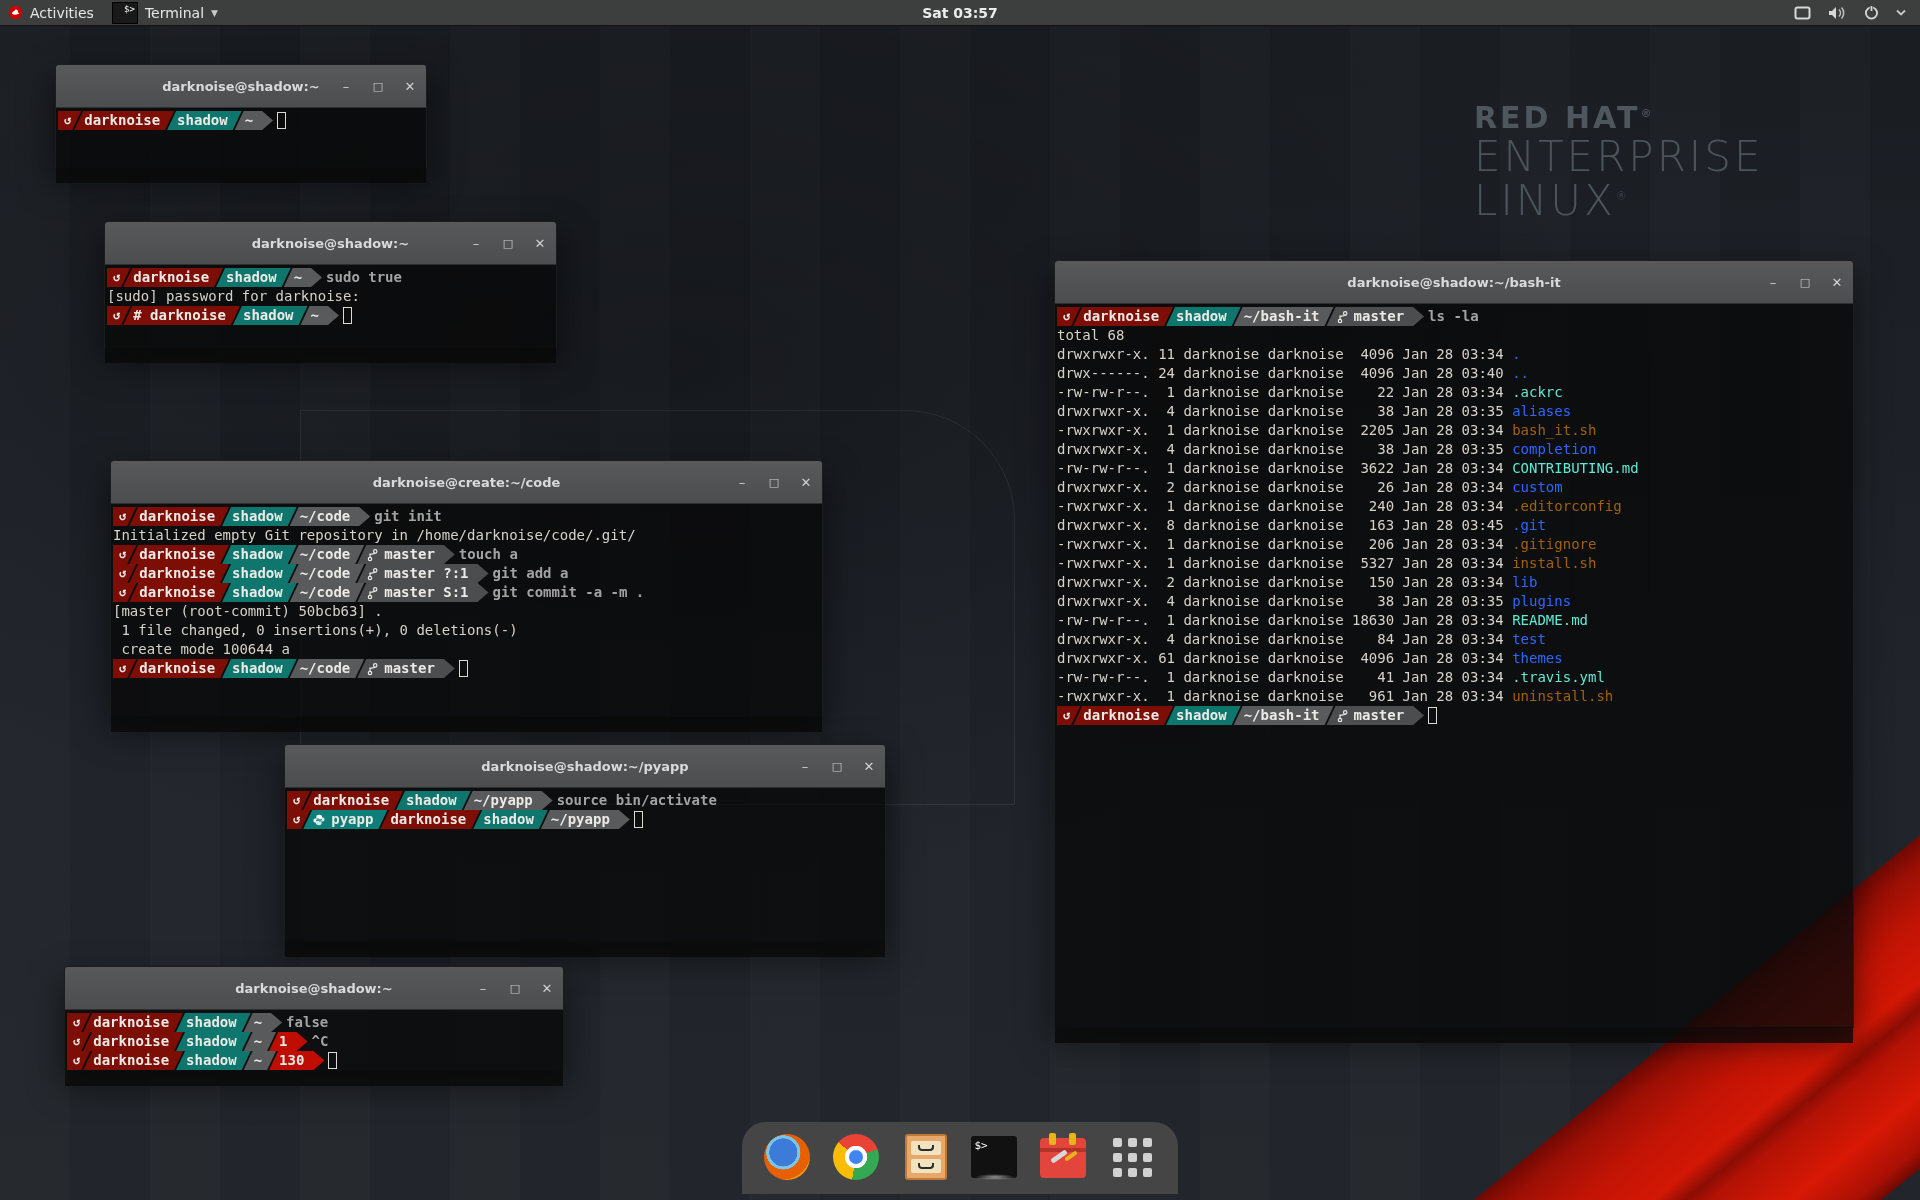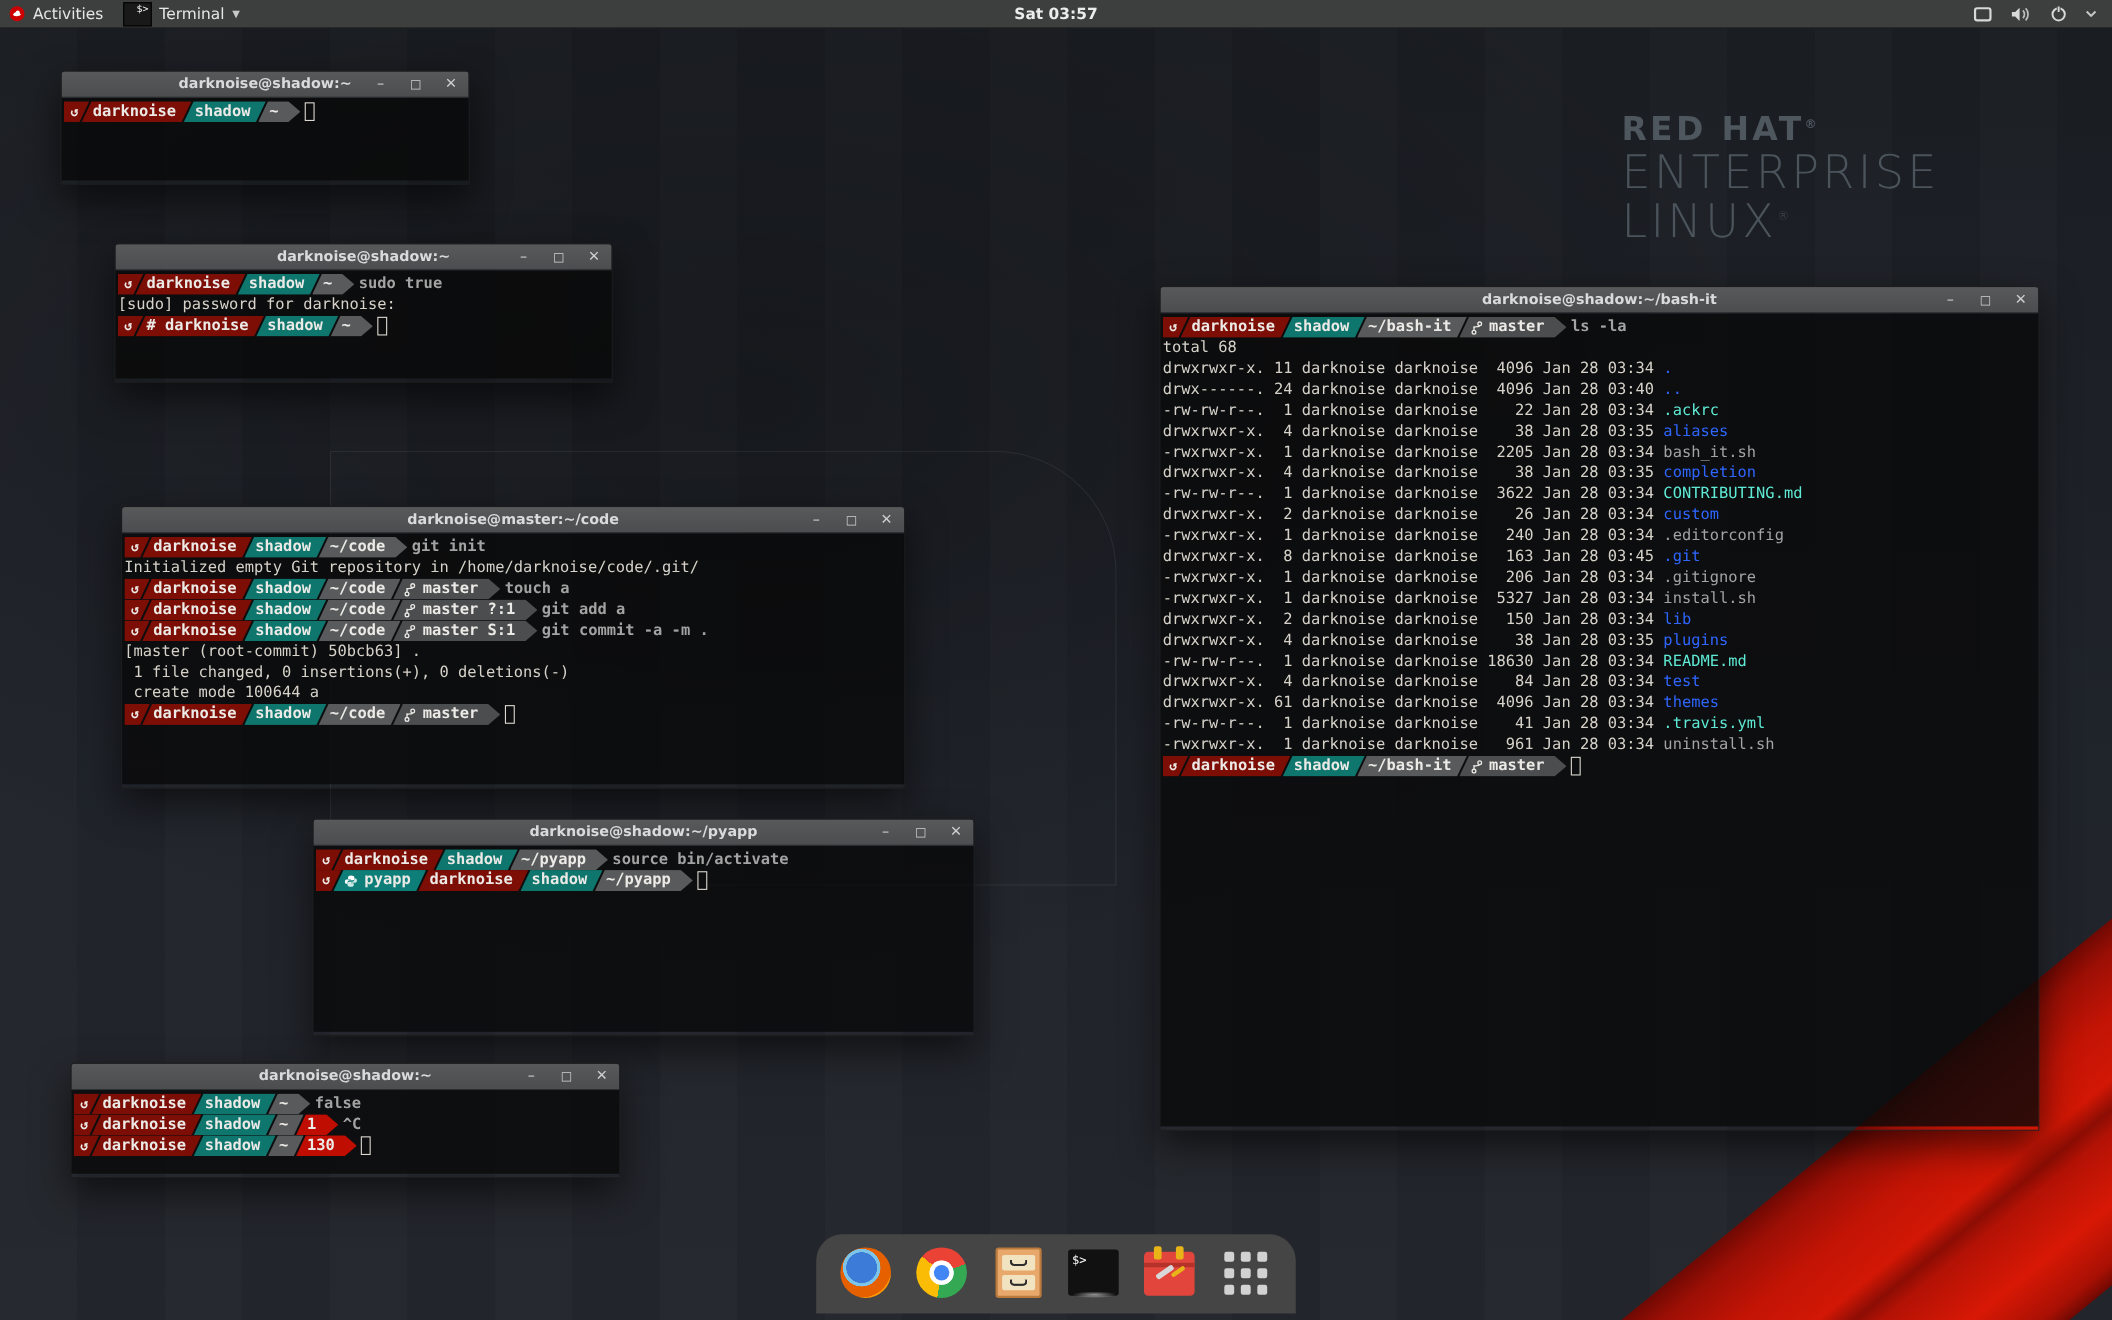--- a/index.html
+++ b/index.html
@@ -38,21 +38,21 @@
   .tb-app-icon { width:26px; height:22px; background:#191919; border:1px solid #000; color:#fff;
      font-family:"DejaVu Sans Mono",monospace; font-size:9px; padding:1px 2px; }
   .tb-caret { font-size:9px; color:#c9c9c9; }
   .tb-clock { position:absolute; left:0; right:0; text-align:center; font-weight:bold; color:#ececec; pointer-events:none; }
   .tb-right { margin-left:auto; display:flex; align-items:center; gap:17px; padding-right:14px; z-index:2; }
   .tb-right svg { display:block; }
 
   
   .window { position:absolute; z-index:5; border:1px solid #1c1c1c; border-radius:4px 4px 0 0;
     box-shadow:0 14px 34px rgba(0,0,0,0.55); }
-  .titlebar { height:24px; background:linear-gradient(180deg,#57595b,#4b4d4f); border-bottom:1px solid #2e2f30;
+  .titlebar { height:43px; background:linear-gradient(180deg,#57595b,#4b4d4f); border-bottom:1px solid #2e2f30;
     border-radius:3px 3px 0 0; position:relative; display:flex; align-items:center; justify-content:center; }
   .titlebar .title { font-size:13px; font-weight:bold; color:#d9dadb; }
   .win-btns { position:absolute; right:8px; top:0; height:100%; display:flex; align-items:center; gap:16px; }
   .win-btn { color:#cfd0d1; font-size:13px; width:16px; text-align:center; cursor:pointer; line-height:1; }
   .win-btn.max { font-size:11px; }
   .term { width:100%; height:calc(100% - 27px); background:rgba(9,9,9,0.80); padding:3px 2px;
     font-family:"DejaVu Sans Mono",monospace; font-size:14px; line-height:19px; color:#d6d2ca; overflow:hidden; }
   .tline { height:19px; white-space:pre; display:flex; align-items:stretch; }
   .tline.outline { display:block; }
 
@@ -65,21 +65,21 @@
   .seg-host { background:#0f766e; }
   .seg-path { background:#595a5c; }
   .seg-git  { background:#4c4d4f; }
   .seg-exit { background:#c00d02; }
   .seg-venv { background:#0d7f78; }
   .seg-icon { padding-right:10px; font-size:12px; }
   .seg svg { margin-right:6px; }
   .cmd { font-weight:bold; color:#a3a3a3; margin-left:11px; }
   .cursor { display:inline-block; width:9px; height:17px; border:1px solid #ddd9d2; margin:1px 0 0 11px; }
   .ls-dir  { color:#2e66ff; }
-  .ls-exec { color:#a3a3a3; }
+  .ls-exec { color:#a16207; }
   .ls-file { color:#5eead4; }
 
   
   .dock { position:absolute; left:calc(50% - 218px); top:1122px; width:436px; height:72px; background:#454545;
     border-radius:24px 24px 0 0; z-index:40; display:flex; align-items:center; justify-content:center; gap:21px; }
   .dock-item { width:48px; height:48px; position:relative; cursor:pointer; }
   .icon-firefox { width:46px; height:46px; border-radius:50%;
     background:radial-gradient(circle at 42% 40%, #3d7bd9 0 36%, #7cc4e8 37% 44%, #e66000 45% 70%, #ff9500 71% 88%, #cc4d00 100%); }
   .icon-chrome { width:46px; height:46px; border-radius:50%;
     background:conic-gradient(from -50deg, #ea4335 0 120deg, #34a853 120deg 240deg, #fbbc05 240deg 360deg); position:relative; }
@@ -177,21 +177,21 @@
         </div>
       </div>
       <div class="term">
         <div class="tline"><span class="seg seg-user seg-icon first">↺</span><span class="seg seg-user">darknoise</span><span class="seg seg-host">shadow</span><span class="seg seg-path end">~</span><span class="cmd">sudo true</span></div>
         <div class="tline outline">[sudo] password for darknoise:</div>
         <div class="tline"><span class="seg seg-user seg-icon first">↺</span><span class="seg seg-user"># darknoise</span><span class="seg seg-host">shadow</span><span class="seg seg-path end">~</span><span class="cursor"></span></div>
       </div>
     </div>
     <div class="window" style="left: 110px; top: 460px; width: 713px; height: 257px;">
       <div class="titlebar">
-        <span class="title">darknoise@master:~/code</span>
+        <span class="title">darknoise@create:~/code</span>
         <div class="win-btns">
           <span class="win-btn ">–</span>
           <span class="win-btn max">□</span>
           <span class="win-btn ">✕</span>
         </div>
       </div>
       <div class="term">
         <div class="tline"><span class="seg seg-user seg-icon first">↺</span><span class="seg seg-user">darknoise</span><span class="seg seg-host">shadow</span><span class="seg seg-path end">~/code</span><span class="cmd">git init</span></div>
         <div class="tline outline">Initialized empty Git repository in /home/darknoise/code/.git/</div>
         <div class="tline"><span class="seg seg-user seg-icon first">↺</span><span class="seg seg-user">darknoise</span><span class="seg seg-host">shadow</span><span class="seg seg-path">~/code</span><span class="seg seg-git end"><svg width="11" height="14" viewBox="0 0 11 14">

